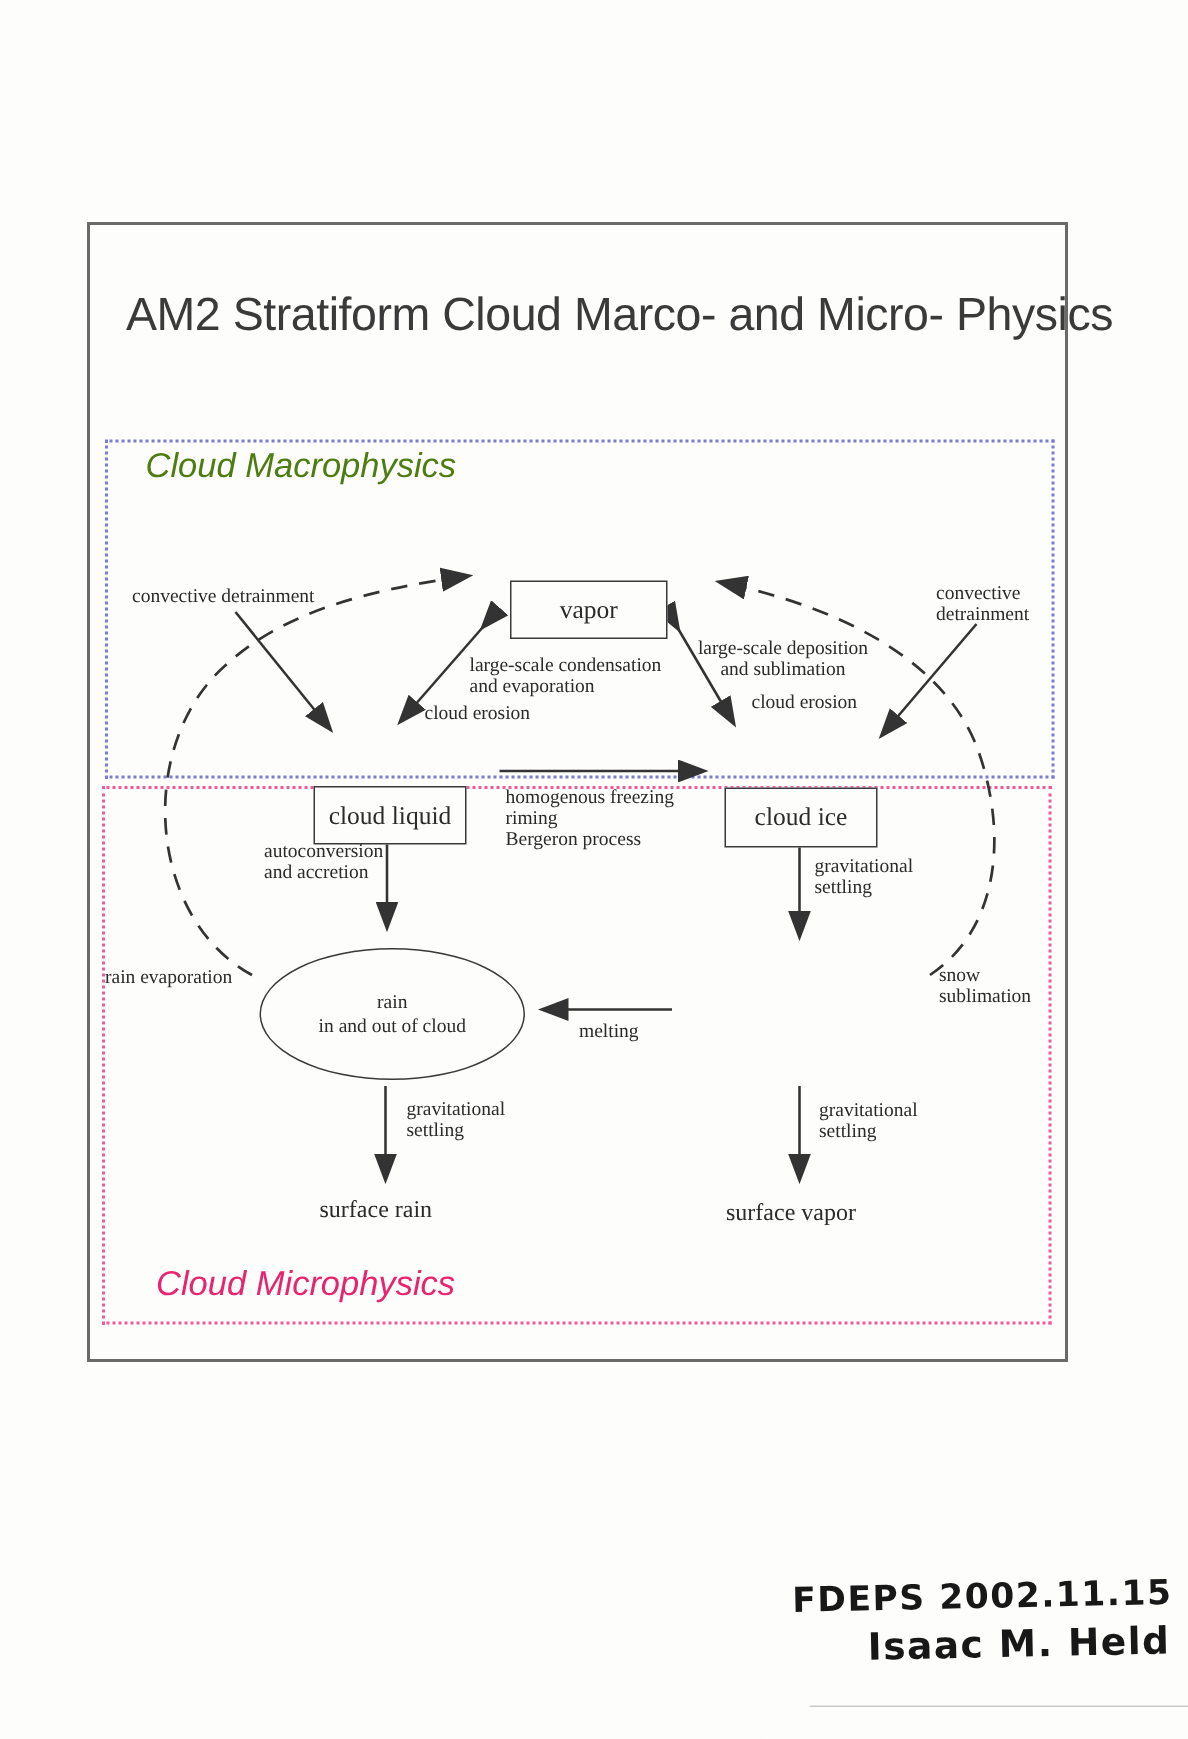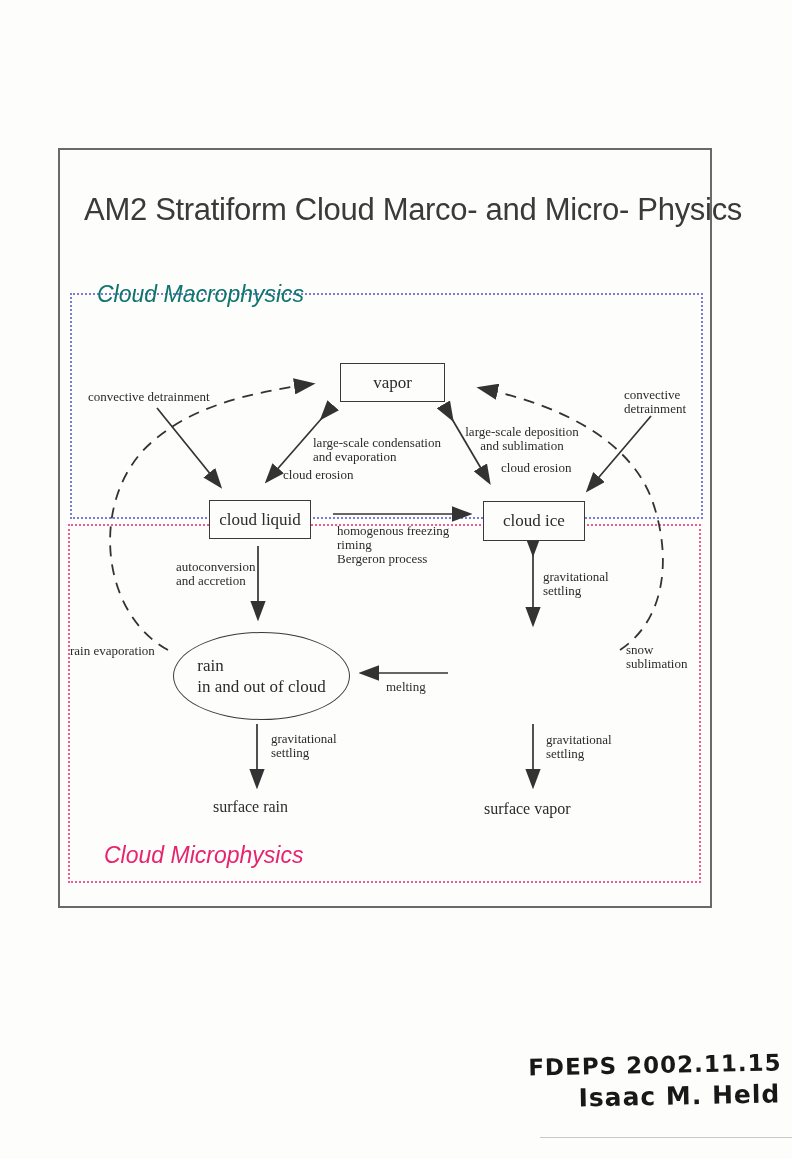--- a/index.html
+++ b/index.html
@@ -26,36 +26,37 @@
   }
   .micro-box{
     position:absolute;left:68px;top:524px;width:629px;height:355px;
     border:2px dotted #f05a96;
   }
   .section-label{
     position:absolute;
     font-family:"Liberation Sans", sans-serif;
     font-style:italic;font-size:23px;white-space:nowrap;
   }
-  .macro-label{left:97px;top:281px;color:#0f766e;font-style:italic;}
+  .macro-label{left:97px;top:297px;color:#4d7c0f;font-style:italic;}
   .micro-label{left:104px;top:842px;color:#e8246e;}
   svg.overlay{position:absolute;left:0;top:0;}
   .node-box{
     position:absolute;border:1.5px solid #3a3a3a;background:#fdfdfc;
     display:flex;align-items:center;justify-content:center;
     font-size:17px;
+    margin-top:24px;
   }
   .vapor-box{left:340px;top:363px;width:103px;height:37px;}
   .cloud-liquid-box{left:209px;top:500px;width:100px;height:37px;}
   .cloud-ice-box{left:483px;top:501px;width:100px;height:38px;}
   .node-ellipse{
     position:absolute;border:1.5px solid #3a3a3a;background:#fdfdfc;
     border-radius:50%;
-    display:flex;align-items:center;justify-content:center;
-    font-size:17px;line-height:1.25;white-space:pre-line;font-family:Liberation Serif, serif;
+    display:flex;align-items:center;justify-content:center;text-align:center;
+    font-size:13px;line-height:1.25;white-space:pre-line;font-family:Liberation Serif, serif;
   }
   .rain-ellipse{left:173px;top:632px;width:175px;height:86px;}
   .settling-ellipse{left:451px;top:636px;width:172px;height:75px;}
   .lbl{
     position:absolute;font-size:13px;line-height:1.08;white-space:pre-line;
     color:#2b2b2b;
   }
   .lbl-center{text-align:center;}
   .surface-lbl{font-size:16px;}
   .handwriting{

